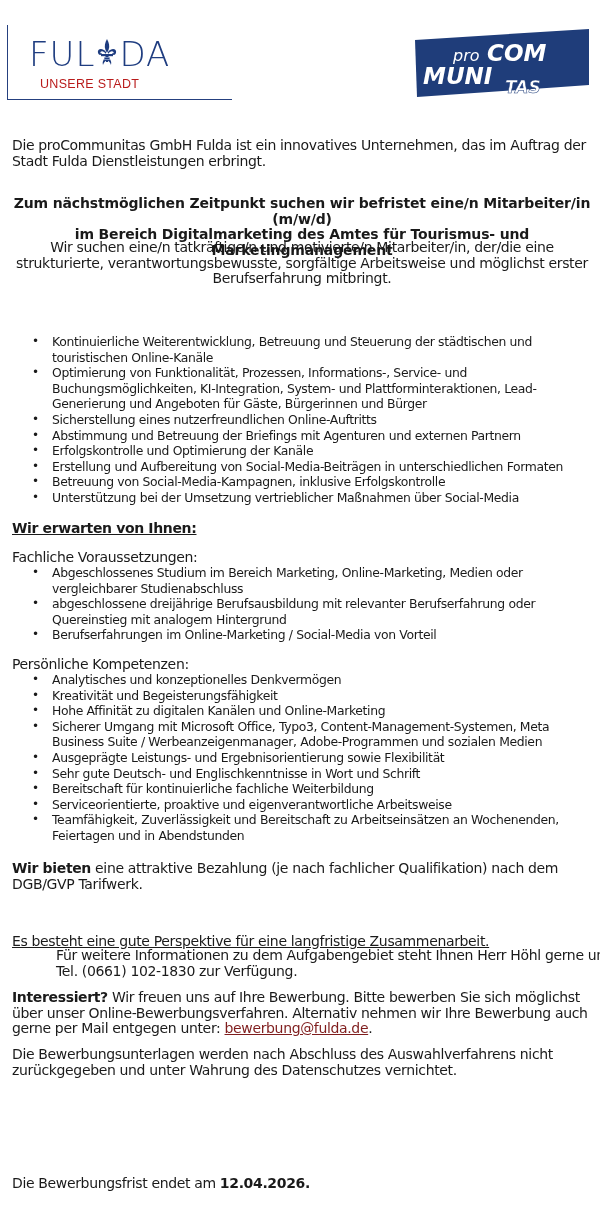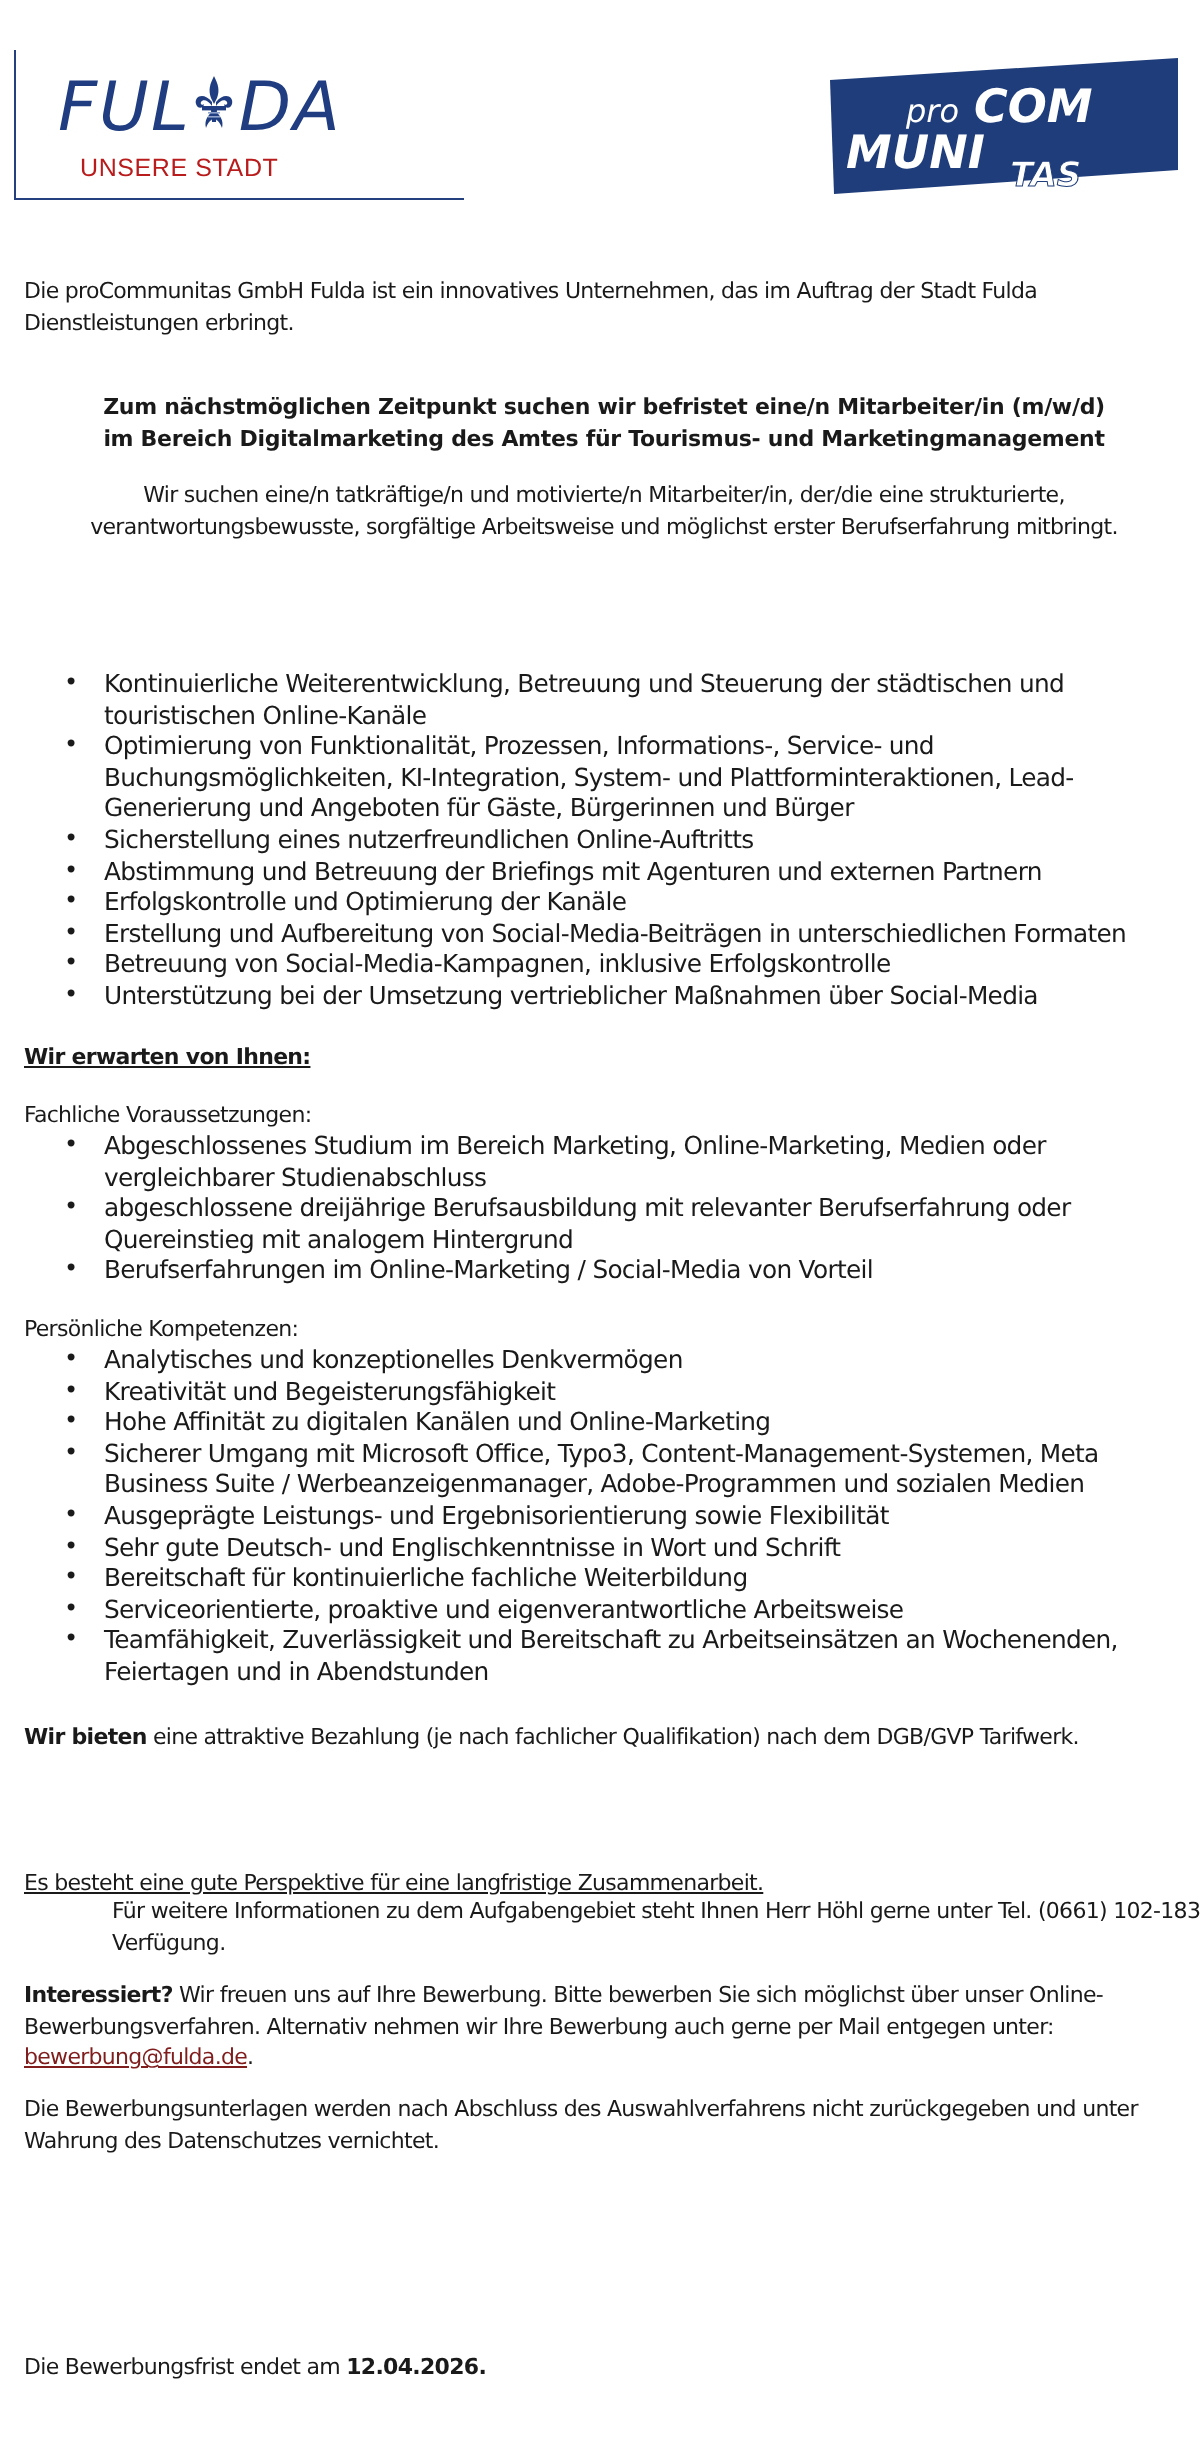--- a/index.html
+++ b/index.html
@@ -5,31 +5,31 @@
     * { box-sizing: border-box; margin: 0; padding: 0; }
     html, body { width: 600px; height: 1226px; background: #ffffff; overflow: hidden; }
     body { position: relative; font-family: "DejaVu Sans", sans-serif; color: #1a1a1a; }
     .doc { position: absolute; left: 0; top: 0; width: 600px; height: 1226px; }
 
     
     .fulda-logo { position: absolute; left: 7px; top: 25px; width: 225px; height: 75px; }
     .fulda-logo .vline { position: absolute; left: 0; top: 0; width: 1px; height: 74px; background: #25407f; }
     .fulda-logo .hline { position: absolute; left: 0; top: 74px; width: 225px; height: 1px; background: #25407f; }
     .fulda-logo .word { position: absolute; left: 22px; top: 12px; font-family: "DejaVu Sans", sans-serif;
-      font-weight: 300; font-size: 34px; letter-spacing: 1px; color: #1f3d80; line-height: 34px; font-style: italic; }
+      font-weight: 300; font-size: 34px; letter-spacing: 1px; color: #1f3d80; line-height: 34px; }
     .fulda-logo .word span { display: inline-block; }
     .fulda-logo .lily { display: inline-block; width: 22px; height: 30px; vertical-align: -2px; margin: 0 1px; }
     .fulda-logo .sub { position: absolute; left: 33px; top: 52px; font-family: "Liberation Sans", sans-serif;
       font-size: 12.5px; letter-spacing: 0.3px; color: #b91c1c; }
 
     .pc-logo { position: absolute; left: 413px; top: 27px; width: 178px; height: 72px; }
     .pc-logo svg { width: 100%; height: 100%; }
 
     
-    .txt { position: absolute; left: 12px; width: 580px; font-size: 11px; line-height: 15.6px; color: #1a1a1a;
+    .txt { position: absolute; left: 12px; width: 580px; font-size: 14px; line-height: 15.6px; color: #1a1a1a;
       font-family: "DejaVu Sans", sans-serif; letter-spacing: -0.35px; }
     .bold { font-weight: bold; text-align: right; }
     .center { text-align: center; }
     .u { text-decoration: underline; font-weight: bold; }
     .link { color: #7f1d1d; text-decoration: underline; cursor: pointer; }
 
     ul.bl { list-style: none; position: absolute; left: 12px; width: 580px; }
     ul.bl li { position: relative; padding-left: 40px; font-size: 12.4px; line-height: 15.6px; letter-spacing: -0.35px; }
     ul.bl li::before { content: "•"; position: absolute; left: 20px; top: 0; font-size: 12px; }
   </style>

